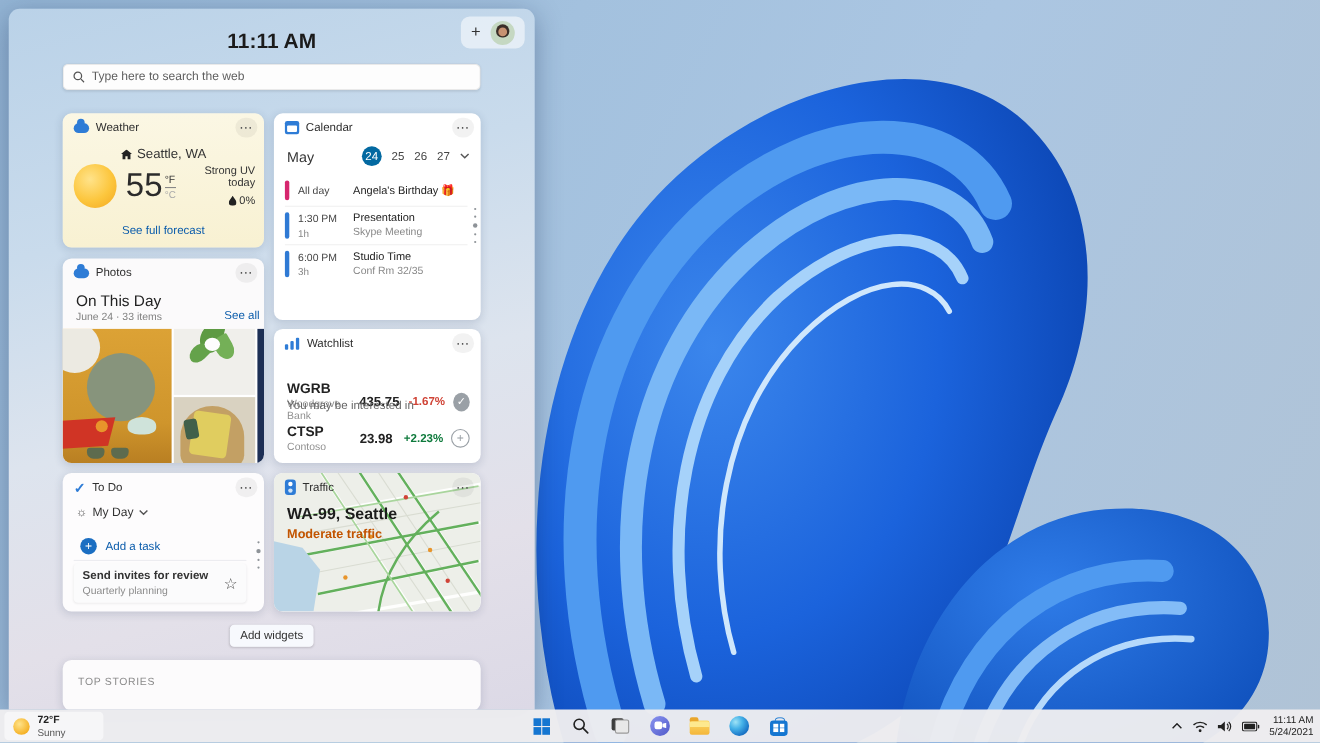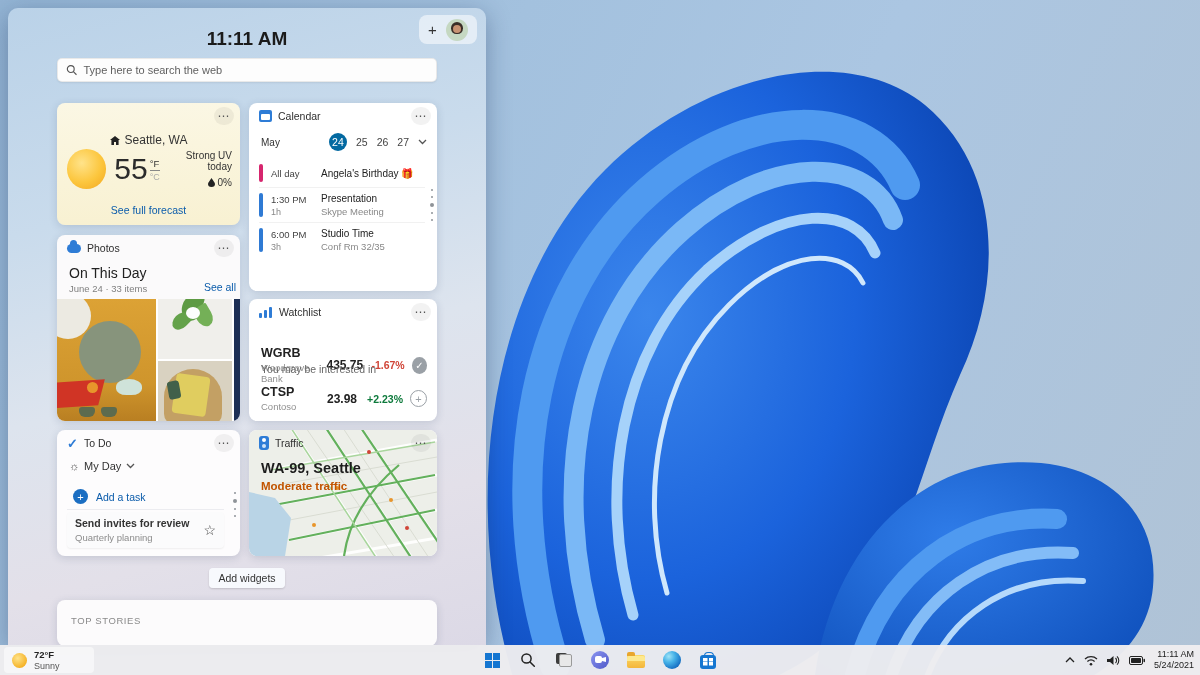--- a/index.html
+++ b/index.html
@@ -52,21 +52,21 @@
   .w-right { margin-left:auto; text-align:right; }
   .w-cond { font-size:10px; color:#333; margin-bottom:5px; }
   .w-precip { font-size:10px; color:#333; display:flex; align-items:center; justify-content:flex-end; gap:3px; }
   .w-link { position:absolute; bottom:9px; width:100%; text-align:center; font-size:10.5px; color:#0b5cab; cursor:pointer; }
 
   
   .w-calendar { left:241px; top:95px; width:188px; height:188px; }
   .cal-icon { width:13px; height:12px; background:#2e7cd6; border-radius:2px; position:relative; }
   .cal-icon::after { content:""; position:absolute; left:2px; top:4px; right:2px; bottom:2px; background:#fff; border-radius:1px; }
   .cal-daterow { position:absolute; top:30px; left:12px; right:10px; display:flex; align-items:center; }
-  .cal-month { font-size:10px; color:#333; }
+  .cal-month { font-size:13px; color:#333; }
   .cal-days { margin-left:auto; display:flex; align-items:center; gap:9px; }
   .cal-day { font-size:10.5px; color:#444; }
   .cal-day.sel { width:18px; height:18px; border-radius:50%; background:#0369a1; color:#fff; display:flex; align-items:center; justify-content:center; }
   .cal-events { position:absolute; top:56px; left:10px; right:12px; }
   .cal-ev { display:flex; align-items:center; padding:5px 0; border-top:1px solid #f1f1f1; }
   .cal-ev:first-child { border-top:none; }
   .ev-bar { width:4px; border-radius:2px; margin-right:8px; align-self:stretch; min-height:18px; }
   .ev-bar.pink { background:#d6266e; }
   .ev-bar.blue { background:#2f7ad4; }
   .ev-time { width:50px; }
@@ -215,20 +215,24 @@
 
   <div class="searchbar">
     <svg width="12" height="12" viewBox="0 0 12 12">
         <circle cx="5" cy="5" r="3.6" fill="none" stroke="#555" stroke-width="1.2"></circle>
         <line x1="8" y1="8" x2="11" y2="11" stroke="#555" stroke-width="1.2"></line>
       </svg>
     <input type="text" placeholder="Type here to search the web" style="">
   </div>
 
   <div class="card w-weather">
+    <div class="card-header">
+      <span class="cloud-icon"></span>
+      <span class="card-title">Weather</span>
+    </div>
     <span class="more-btn">⋯</span>
     <div class="w-loc">
       <svg width="10" height="9" viewBox="0 0 10 9">
           <path d="M5 0 L10 4 L8.6 4 L8.6 9 L6 9 L6 6 L4 6 L4 9 L1.4 9 L1.4 4 L0 4 Z" fill="#222"></path>
         </svg>
       <span>Seattle, WA</span>
     </div>
     <div class="w-main">
       <span class="sun-big"></span>
       <span class="w-temp">55</span>

